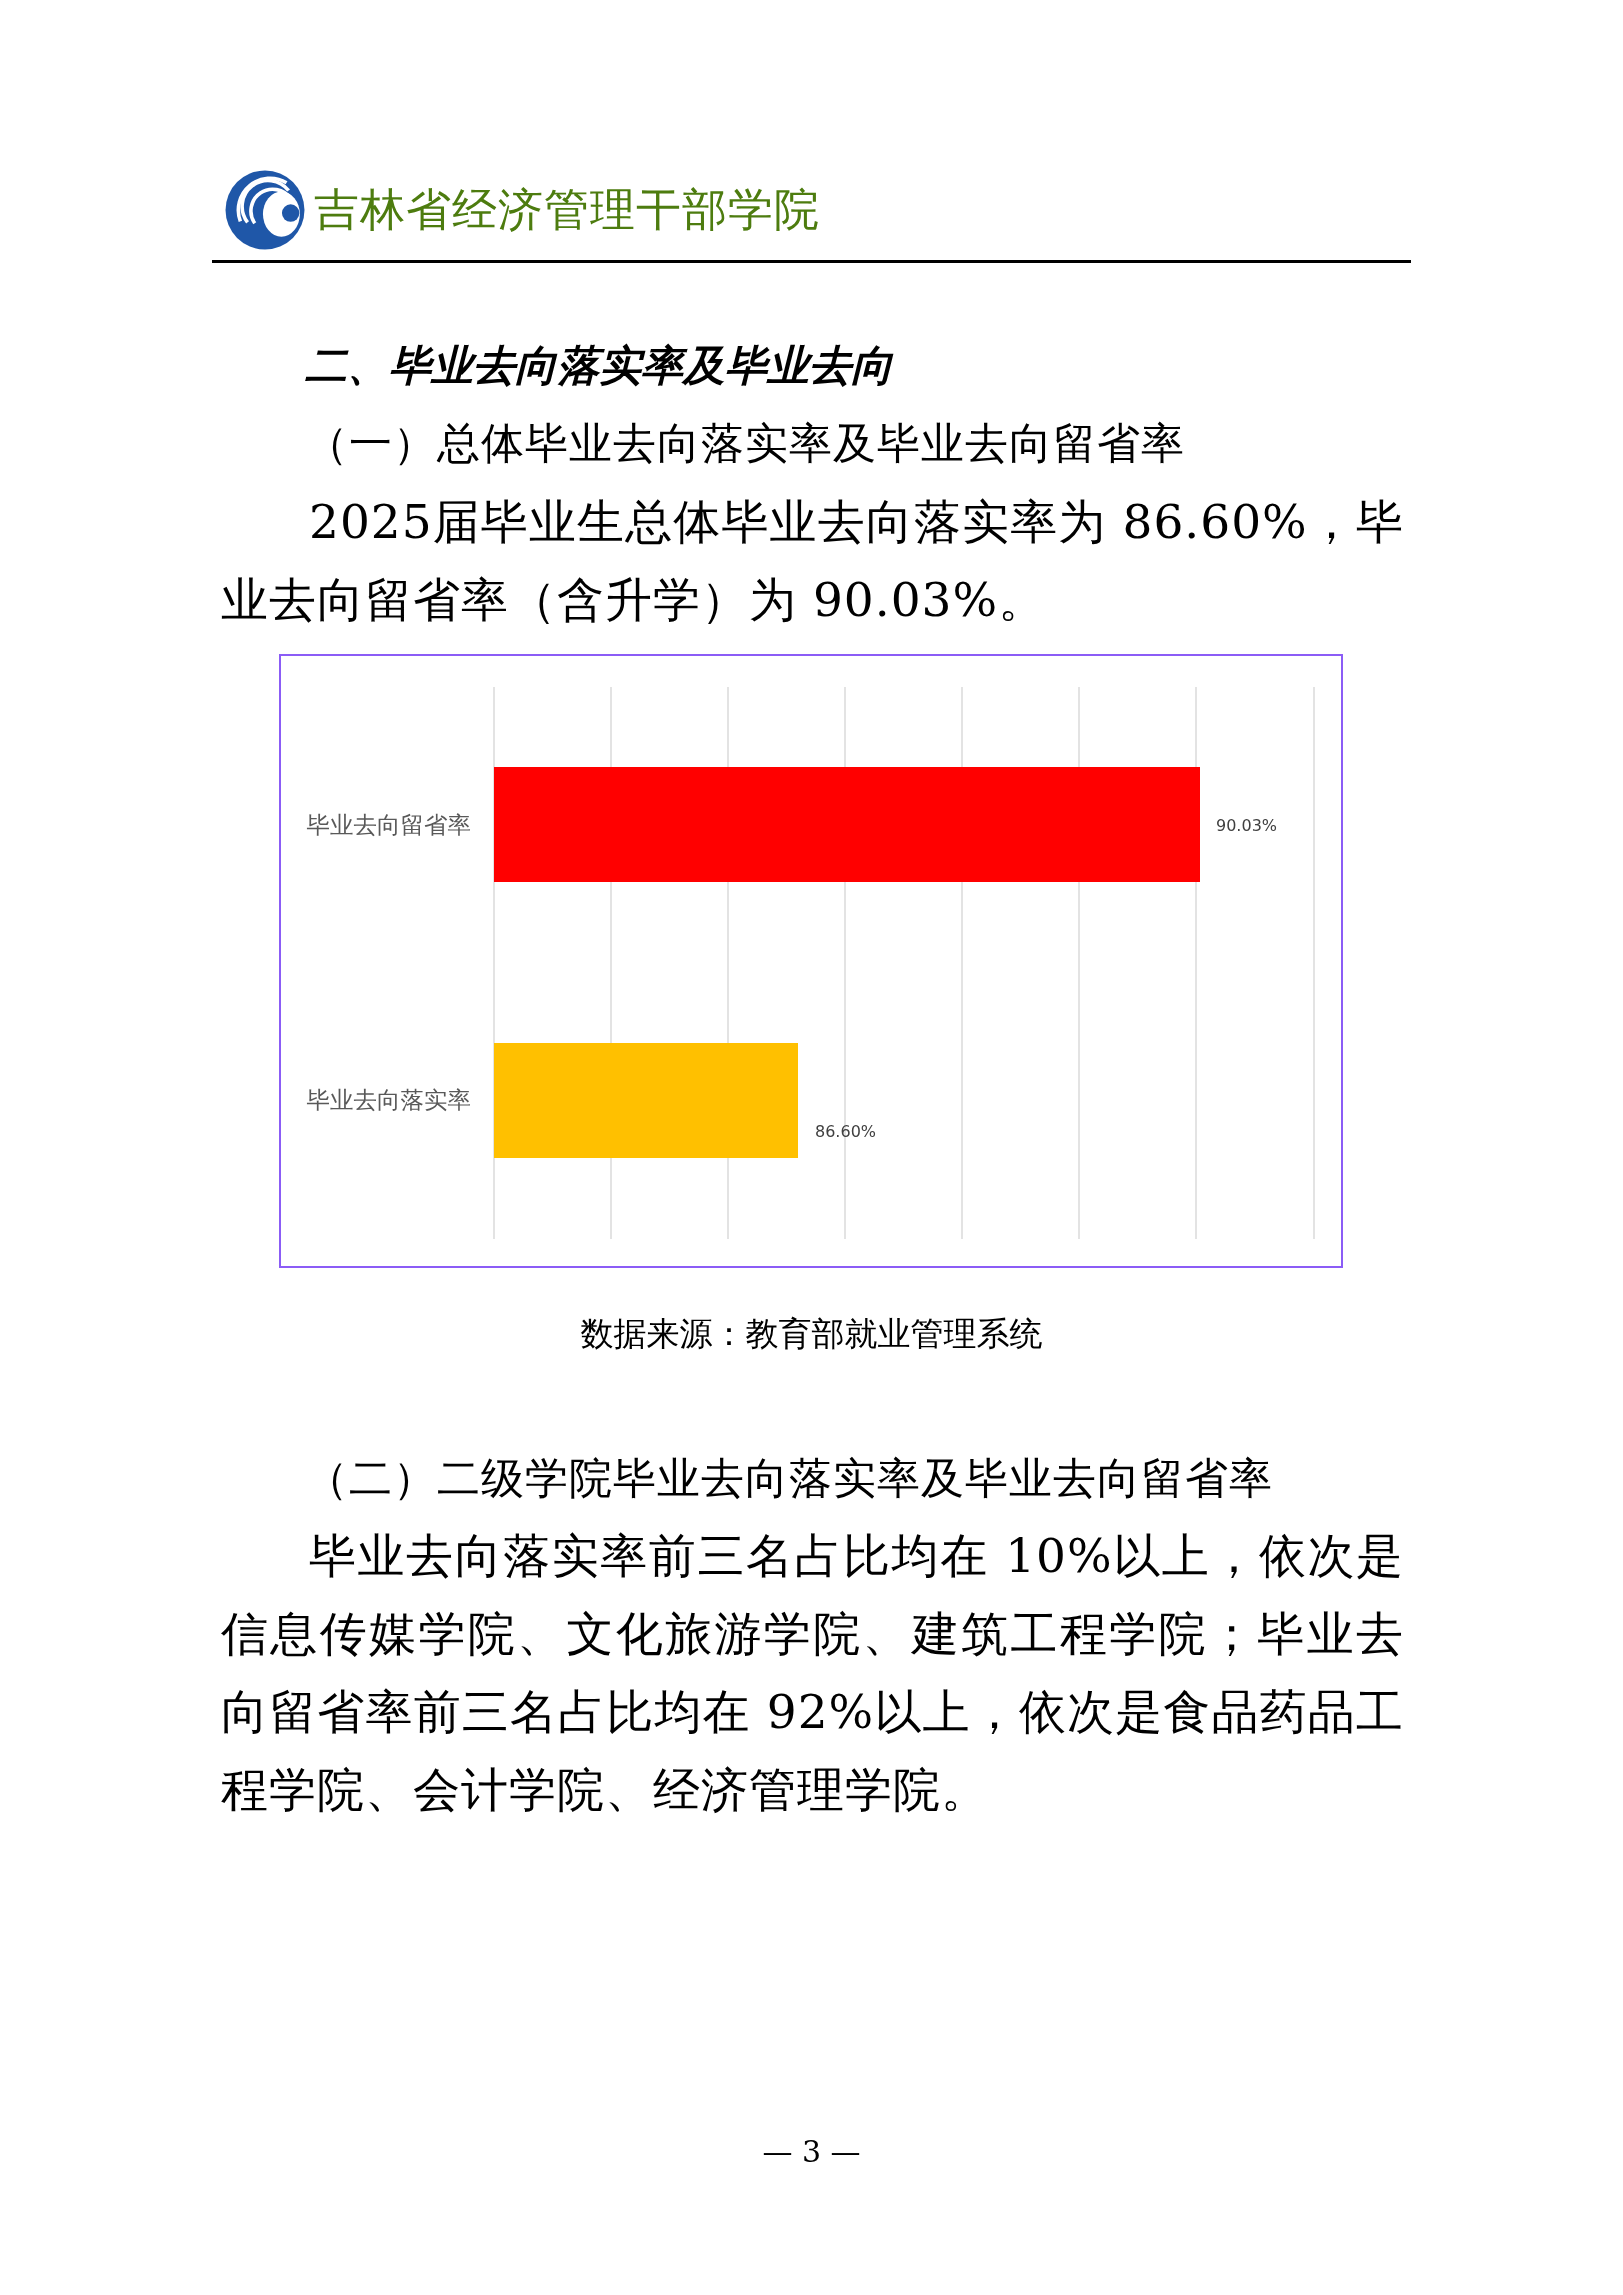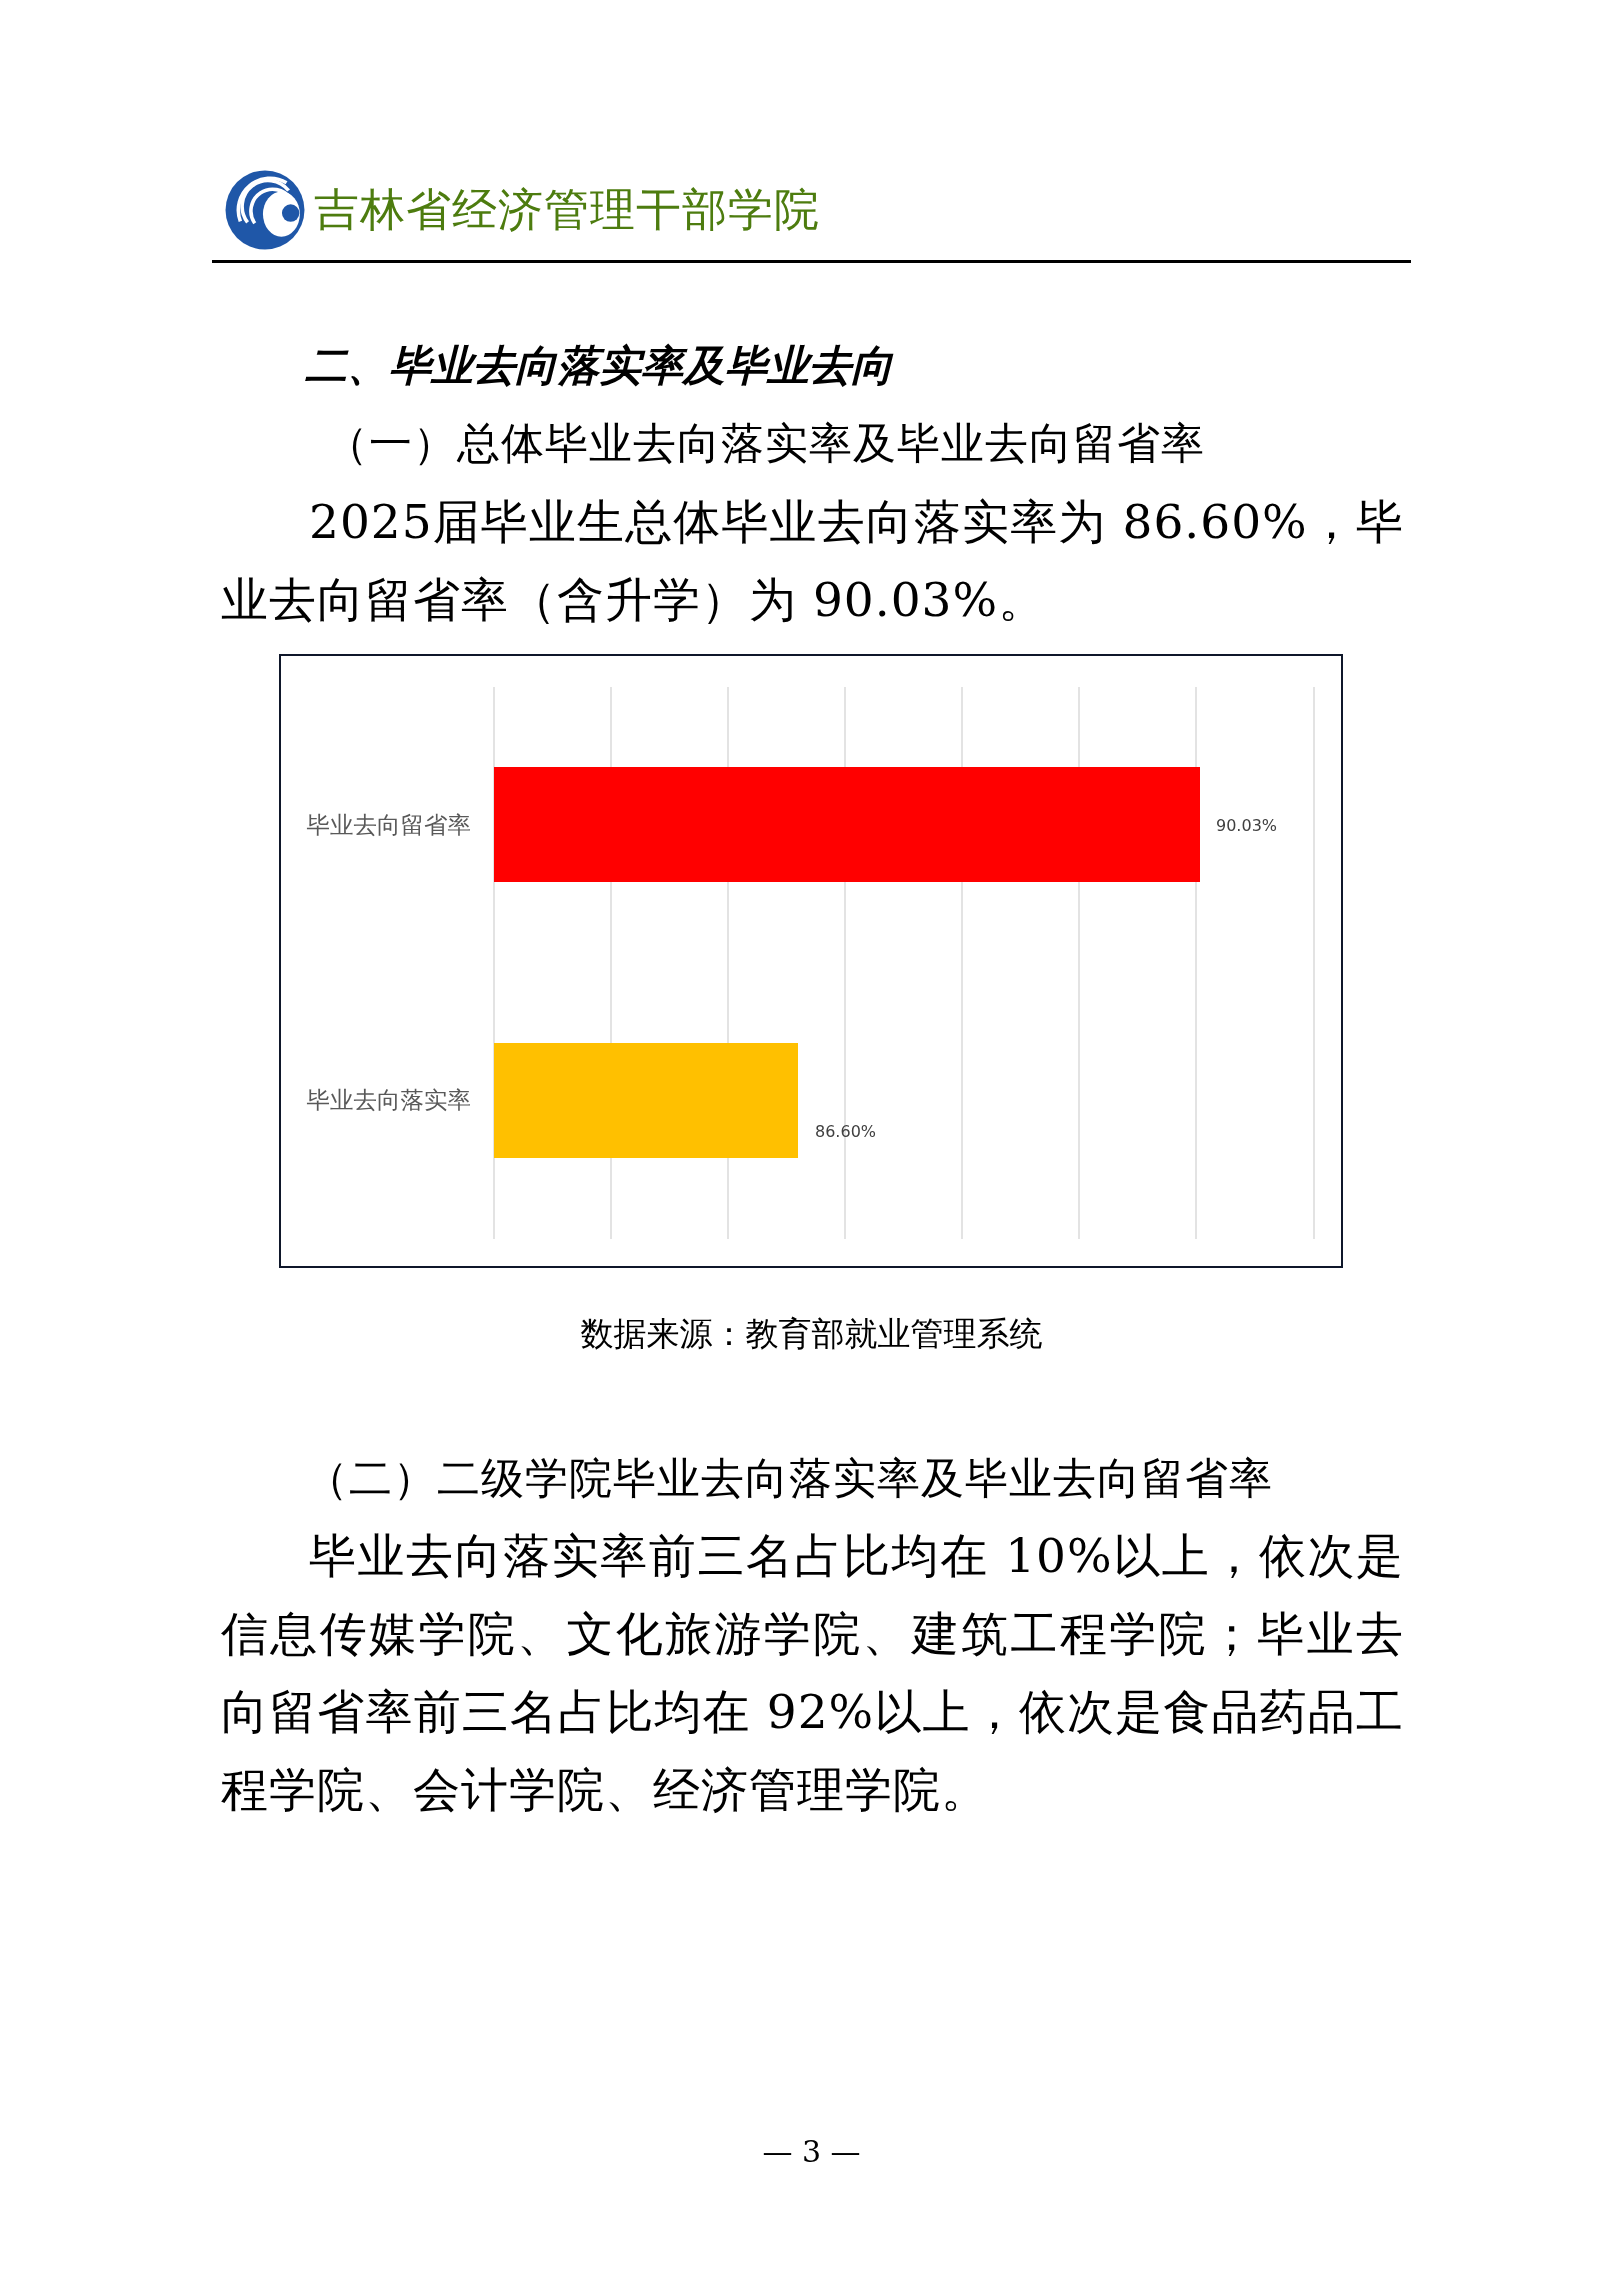--- a/index.html
+++ b/index.html
@@ -10,21 +10,21 @@
   .logo-mark { left: 225px; top: 170px; width: 80px; height: 80px; }
   .logo-text { left: 314px; top: 179px; font-family: "DejaVu Sans", "Liberation Sans", sans-serif; font-size: 45px; line-height: 61px; color: #4d7c0f; letter-spacing: 1px; white-space: nowrap; }
   .header-rule { left: 212px; top: 260px; width: 1199px; height: 3.1px; background: #000; }
 
   
   .h1 { left: 305px; top: 327px; font-family: "DejaVu Sans", "Liberation Sans", sans-serif; font-weight: bold; font-size: 42px; line-height: 78px; white-space: nowrap; font-style: italic; }
   .h2 { left: 305px; font-family: "DejaVu Serif", "Liberation Serif", serif; font-size: 43px; line-height: 78px; white-space: nowrap; letter-spacing: 1px; }
   .para { left: 221px; width: 1183px; font-family: "DejaVu Serif", "Liberation Serif", serif; font-size: 47px; line-height: 78px; text-align: justify; text-indent: 88px; letter-spacing: 1px; }
 
   
-  .chart-box { left: 279px; top: 654px; width: 1060px; height: 610px; border: 2px solid #0f172a; background: #fff; }
+  .chart-box { left: 279px; top: 654px; width: 1060px; height: 610px; border: 2px solid #8b5cf6; background: #fff; }
   .plot { position: absolute; left: 213px; top: 31px; width: 820px; height: 552px; }
   .gridline { position: absolute; top: 0; width: 2px; height: 100%; background: #e3e3e3; margin-left: -1px; }
   .bar { position: absolute; left: 0; height: 115px; }
   .cat-label { position: absolute; right: 849px; width: 204px; text-align: right; font-family: "DejaVu Serif", "Liberation Serif", serif; font-size: 23.5px; color: #595959; white-space: nowrap; line-height: 31px; }
   .val-label { position: absolute; font-family: "DejaVu Sans", "Liberation Sans", sans-serif; font-size: 16px; color: #404040; white-space: nowrap; line-height: 31px; }
 
   .caption { left: 0; width: 1623px; top: 1316px; text-align: center; font-family: "DejaVu Serif", "Liberation Serif", serif; font-size: 33px; line-height: 36px; color: #000; }
   .page-num { left: 0; width: 1623px; top: 2134px; text-align: center; font-family: "DejaVu Serif", "Liberation Serif", serif; font-size: 30px; line-height: 36px; color: #000; }
 </style>
 </head>
@@ -39,21 +39,21 @@
     <path d="M62 112 A 50 50 0 1 0 150 60 A 40 40 0 0 1 62 112 Z" fill="#fff"></path>
     <ellipse cx="110" cy="86" rx="36" ry="44" fill="#fff"></ellipse>
     <circle cx="128" cy="84" r="17" fill="#1f57a8"></circle>
   </svg>
 </div>
 <div class="abs logo-text">吉林省经济管理干部学院</div>
 <div class="abs header-rule"></div>
 
 <div class="abs h1">二、毕业去向落实率及毕业去向</div>
 
-<div class="abs h2" style="top:404px;margin-left:20px;">（一）总体毕业去向落实率及毕业去向留省率</div>
+<div class="abs h2" style="top:404px;">（一）总体毕业去向落实率及毕业去向留省率</div>
 <div class="abs para" style="top:483px;">2025届毕业生总体毕业去向落实率为 86.60%，毕业去向留省率（含升学）为 90.03%。</div>
 
 <div class="abs chart-box">
   <div class="plot" id="plot">
 
   <div class="gridline" style="left: 0px;"></div>
       <div class="gridline" style="left: 117px;"></div>
       <div class="gridline" style="left: 234px;"></div>
       <div class="gridline" style="left: 351px;"></div>
       <div class="gridline" style="left: 468px;"></div>

